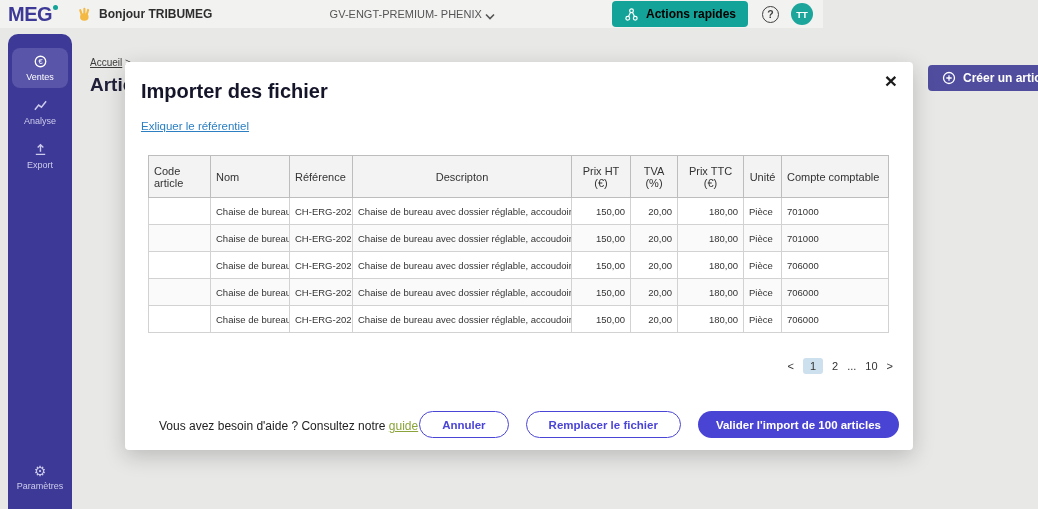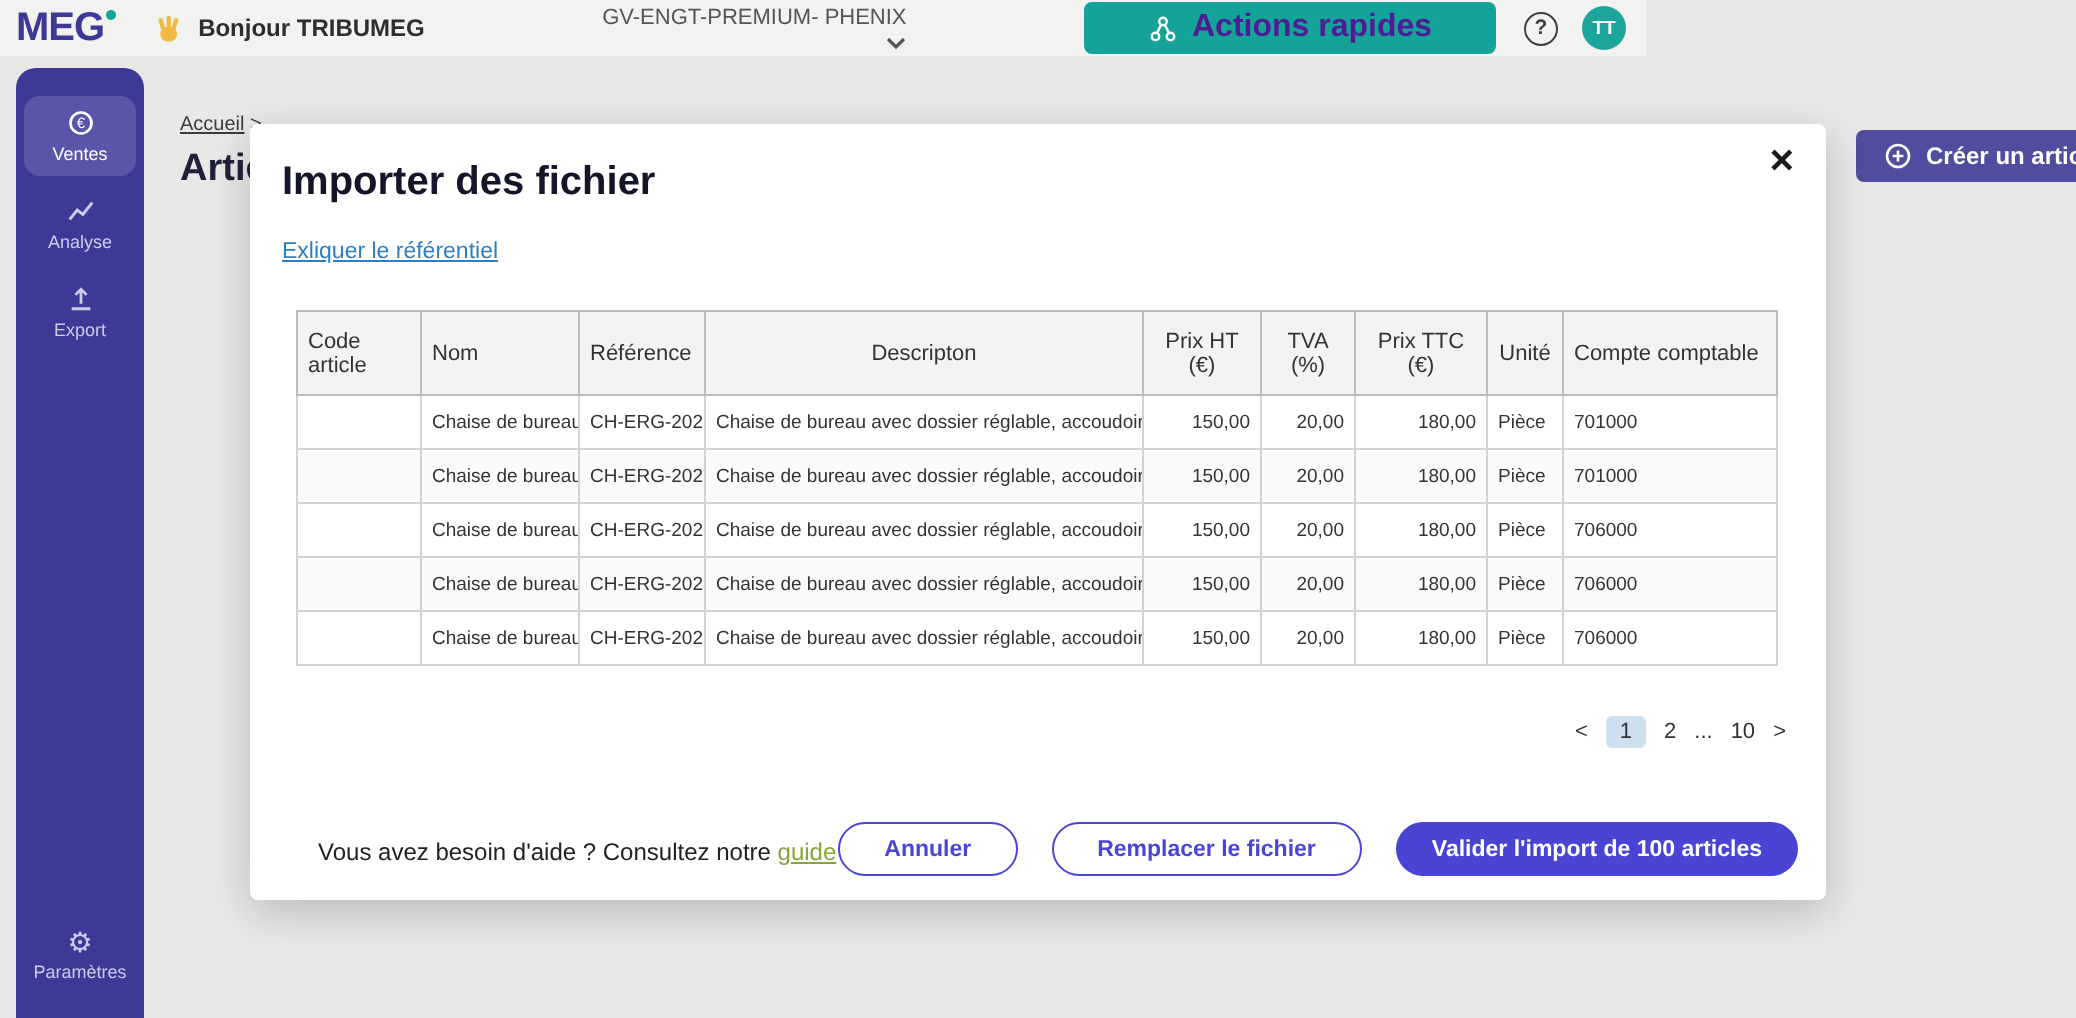--- a/index.html
+++ b/index.html
@@ -7,23 +7,23 @@
   body { font-family:"Liberation Sans", sans-serif; background:#e8e8e7; position:relative; }
 
   
   .topbar { position:absolute; top:0; left:0; width:823px; height:28px; background:#f2f2f1;
             display:flex; align-items:center; padding:0 8px; z-index:6; }
   .logo { font-size:20px; font-weight:800; color:#3d3996; letter-spacing:-0.5px; display:flex; align-items:flex-start; cursor:pointer; }
   .logo-dot { width:5px; height:5px; border-radius:50%; background:#13a398; margin:2px 0 0 1px; display:inline-block; }
   .wave { margin-left:18px; display:flex; align-items:center; }
   .greeting { margin-left:6px; font-size:12px; font-weight:600; color:#2e2e2e; }
   .flexspacer { flex:1; }
-  .env { display:flex; align-items:flex-end; gap:3px; font-size:11px; color:#555; cursor:pointer;flex-direction:column; }
-  .actions-btn { height:26px; background:#13a398; color:#4c1d95; border:none; border-radius:4px;
-                 display:flex; align-items:center; gap:7px; padding:0 32px; font-size:16px; font-weight:600;
+  .env { display:flex; align-items:flex-end; gap:3px; font-size:11px; color:#555; cursor:pointer; }
+  .actions-btn { height:26px; background:#13a398; color:#000000; border:none; border-radius:4px;
+                 display:flex; align-items:center; gap:7px; padding:0 12px; font-size:12px; font-weight:600;
                  font-family:inherit; cursor:pointer; margin-right:14px; }
   .help-circle { width:17px; height:17px; border:1.7px solid #3f3f3f; border-radius:50%; color:#3f3f3f;
                  font-size:10.5px; font-weight:700; display:flex; align-items:center; justify-content:center;
                  margin-right:12px; cursor:pointer; }
   .avatar { width:22px; height:22px; border-radius:50%; background:#1ba59b; color:#fff; font-size:9.5px;
             font-weight:700; display:flex; align-items:center; justify-content:center; cursor:pointer; margin-right:2px; }
 
   
   .sidebar { position:absolute; left:8px; top:34px; bottom:0; width:64px; background:#3d3996;
              border-radius:10px 10px 0 0; z-index:5; display:flex; flex-direction:column; padding-top:14px; }

